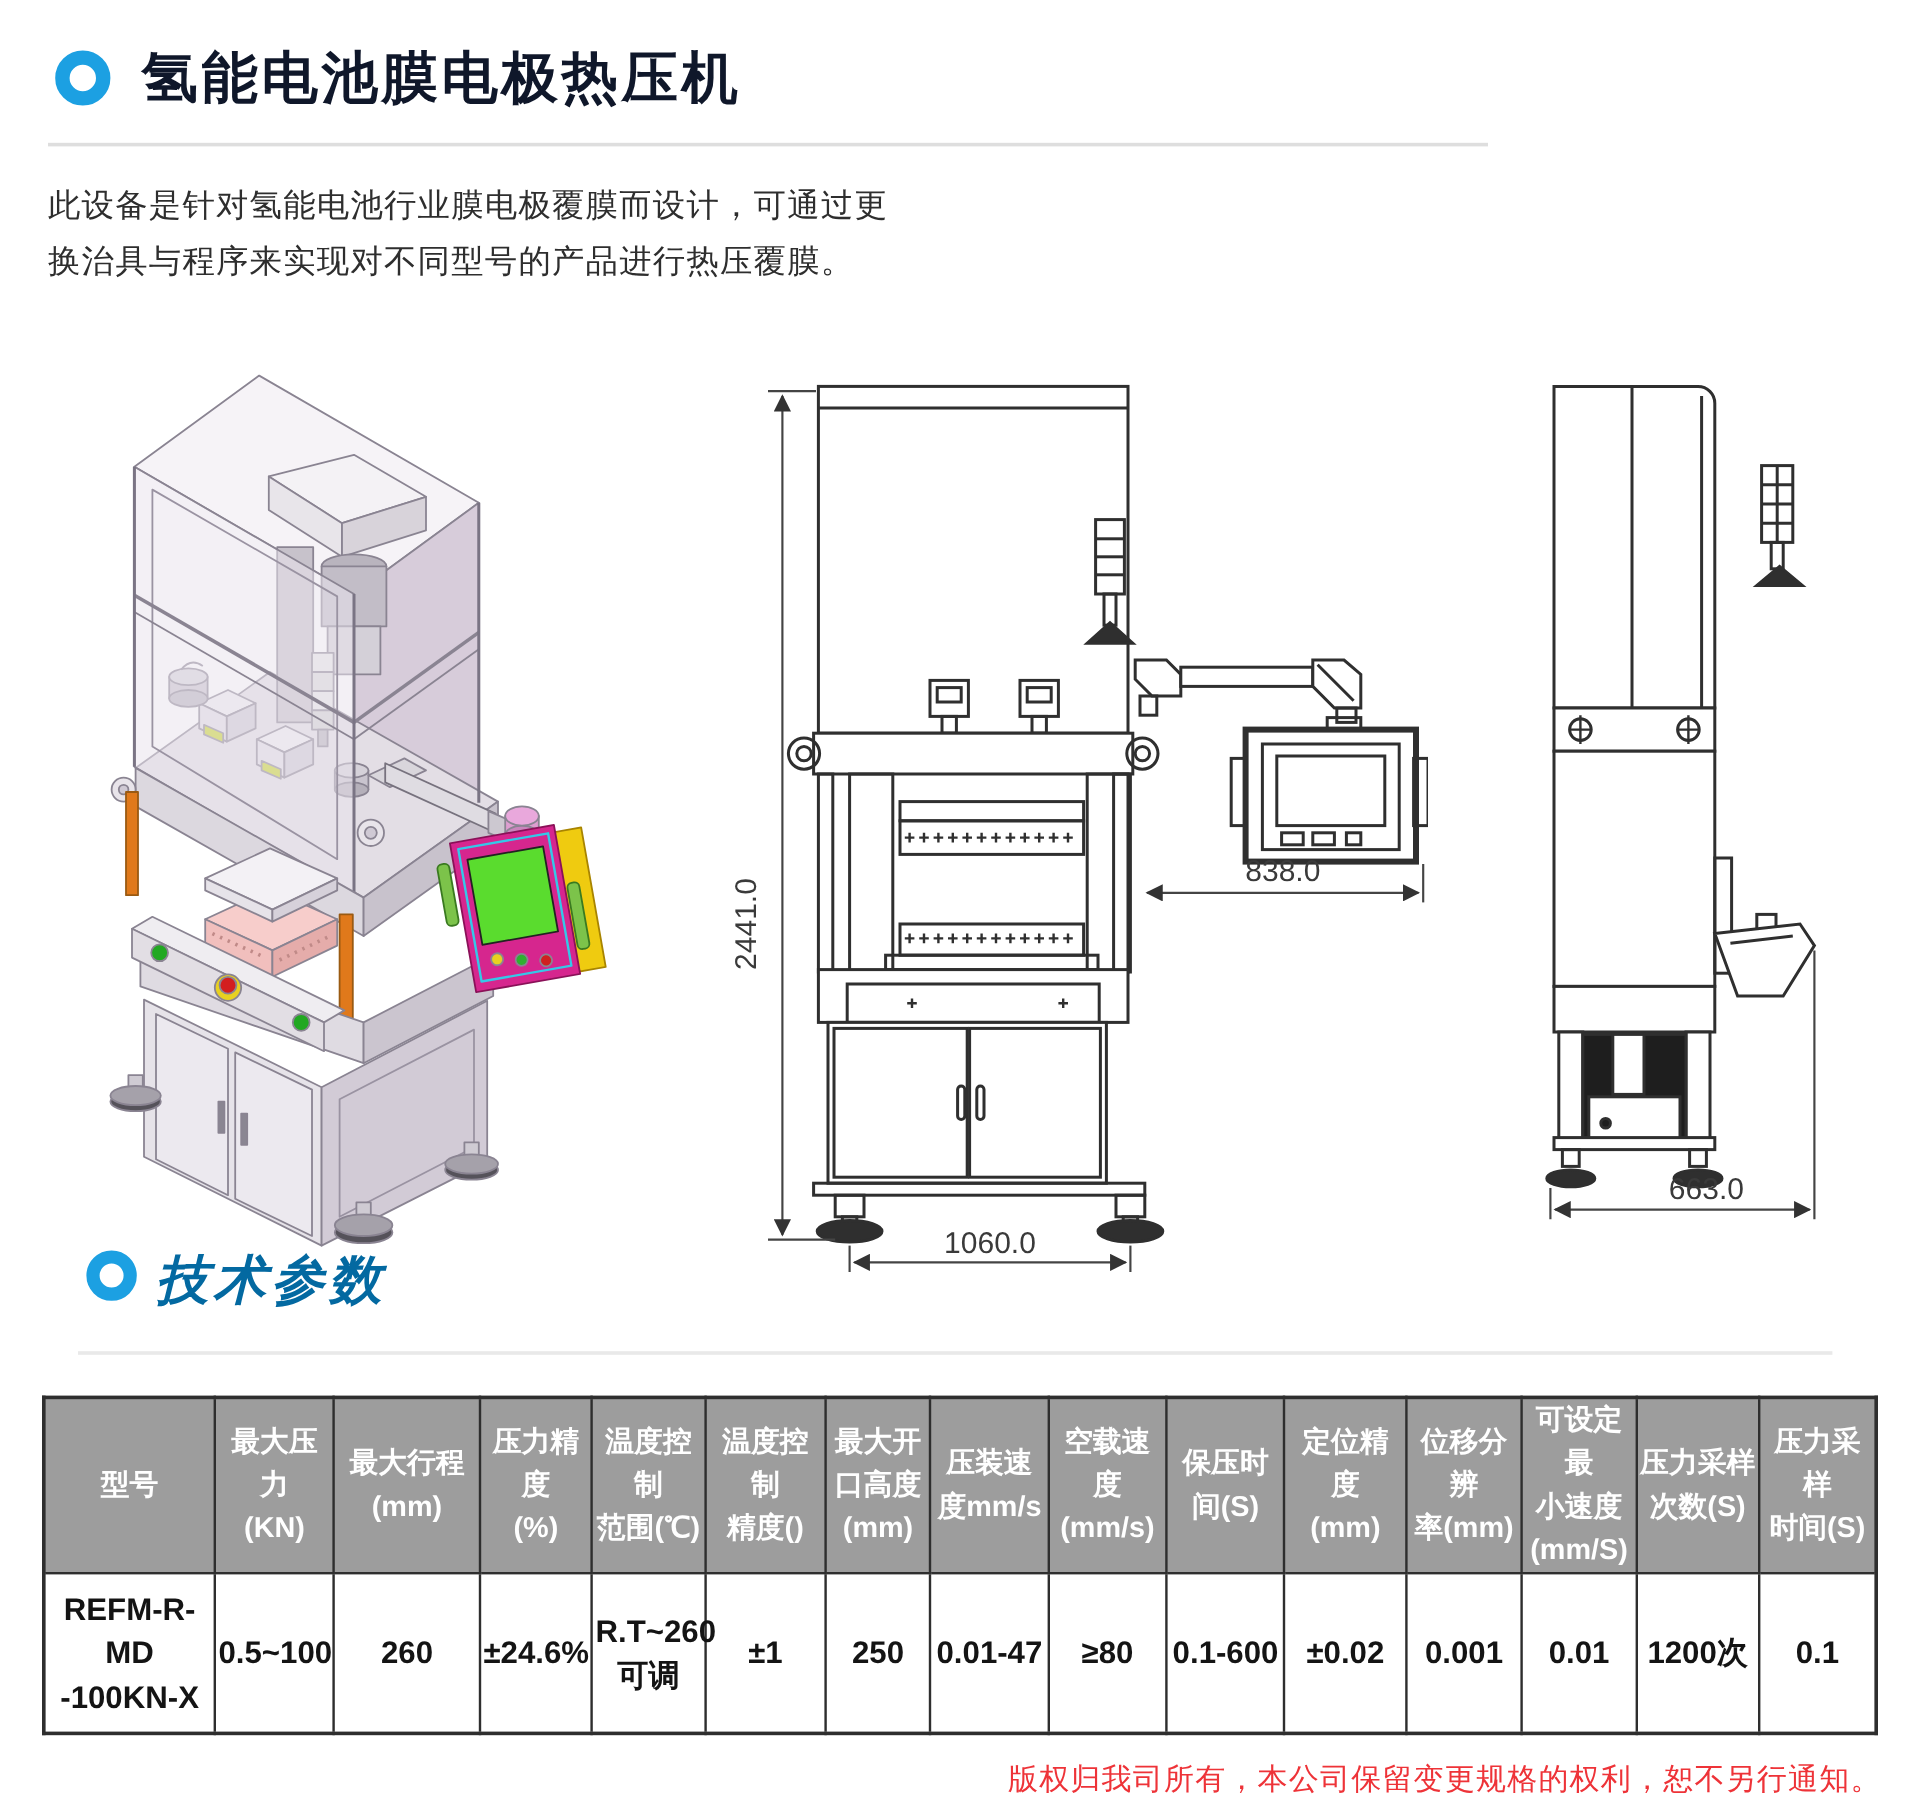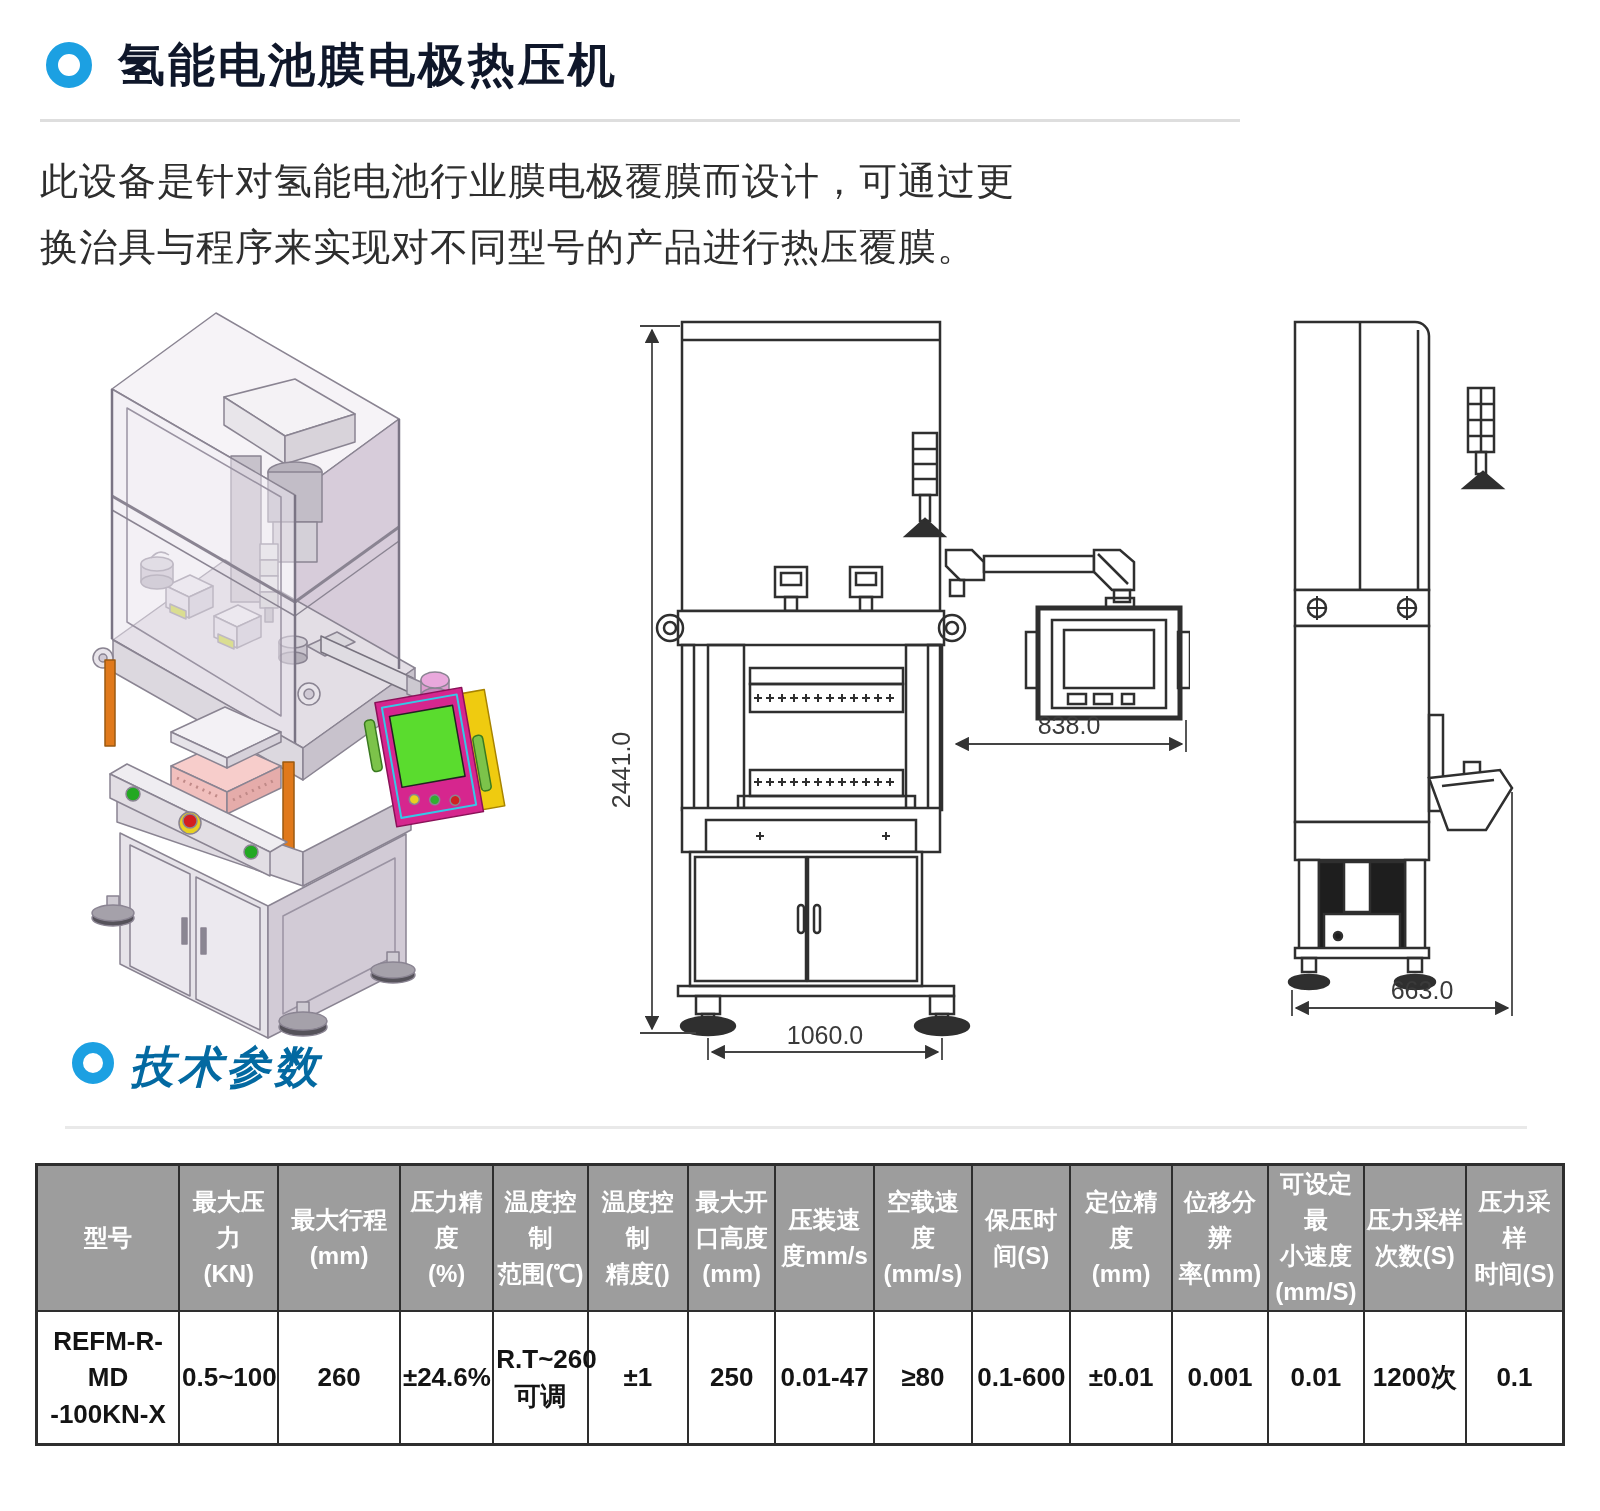--- a/index.html
+++ b/index.html
@@ -12,21 +12,21 @@
 
   .page-title{position:absolute;left:118px;top:34px;margin:0;font-size:47px;font-weight:700;
               color:#0f172a;letter-spacing:3px;}
   .section-title{position:absolute;left:130px;top:1038px;margin:0;font-size:44px;font-weight:700;
               color:#0369a1;letter-spacing:4px;font-style:italic;}
 
   .divider{position:absolute;height:3px;background:#DEDEDE;}
   .d1{left:40px;top:119px;width:1200px;}
   .d2{left:65px;top:1126px;width:1462px;background:#E9E9E9;}
 
-  .desc{position:absolute;left:40px;top:148px;width:1180px;margin:0;font-size:38px;font-weight:500;
+  .desc{position:absolute;left:40px;top:148px;width:1180px;margin:0;font-size:27px;font-weight:500;
         color:#2E2E2E;line-height:1.74;white-space:pre-line;letter-spacing:1px;}
 
   .fig{position:absolute;}
   .fig-3d{left:55px;top:296px;width:480px;height:745px;}
   .fig-front{left:600px;top:300px;width:590px;height:766px;}
   .fig-side{left:1272px;top:300px;width:316px;height:730px;}
   .fig text{font-family:"Liberation Sans",sans-serif;font-size:25px;fill:#3A3A3A;}
 
   .spec-table{position:absolute;left:35px;top:1163px;width:1530px;border-collapse:collapse;
               table-layout:fixed;border:3px solid #2E2E2E;}
@@ -428,22 +428,23 @@
         <td>0.5~100</td>
         <td>260</td>
         <td>±24.6%</td>
         <td>R.T~260
 可调</td>
         <td>±1</td>
         <td>250</td>
         <td>0.01-47</td>
         <td>≥80</td>
         <td>0.1-600</td>
-        <td>±0.01</td>
+        <td>±0.02</td>
         <td>0.001</td>
         <td>0.01</td>
         <td>1200次</td>
         <td>0.1</td>
       </tr>
     </tbody>
   </table>
 
+  <div class="footer">版权归我司所有，本公司保留变更规格的权利，恕不另行通知。</div>
 </div>
 
 </body></html>

